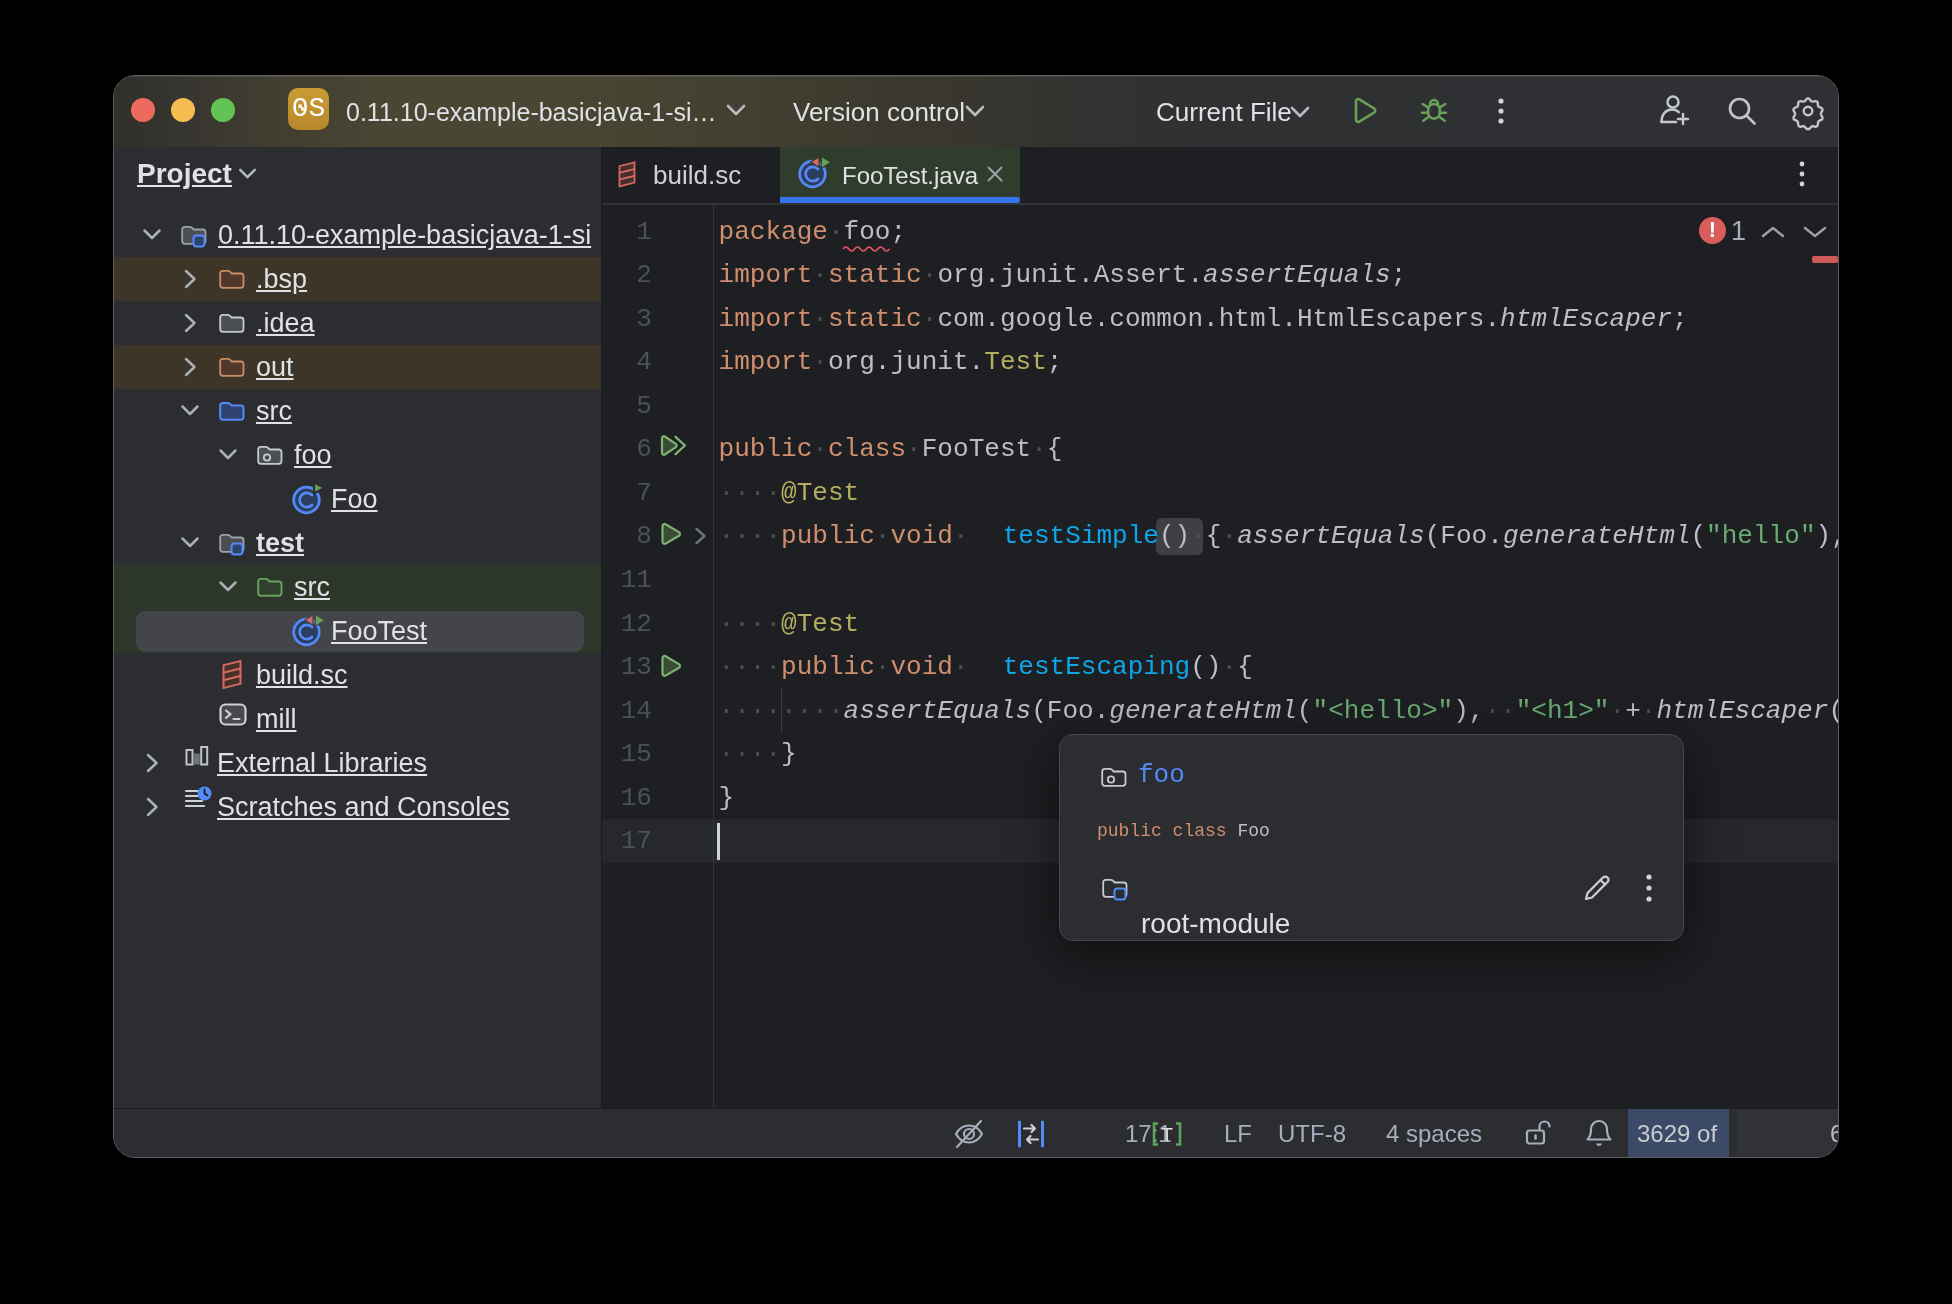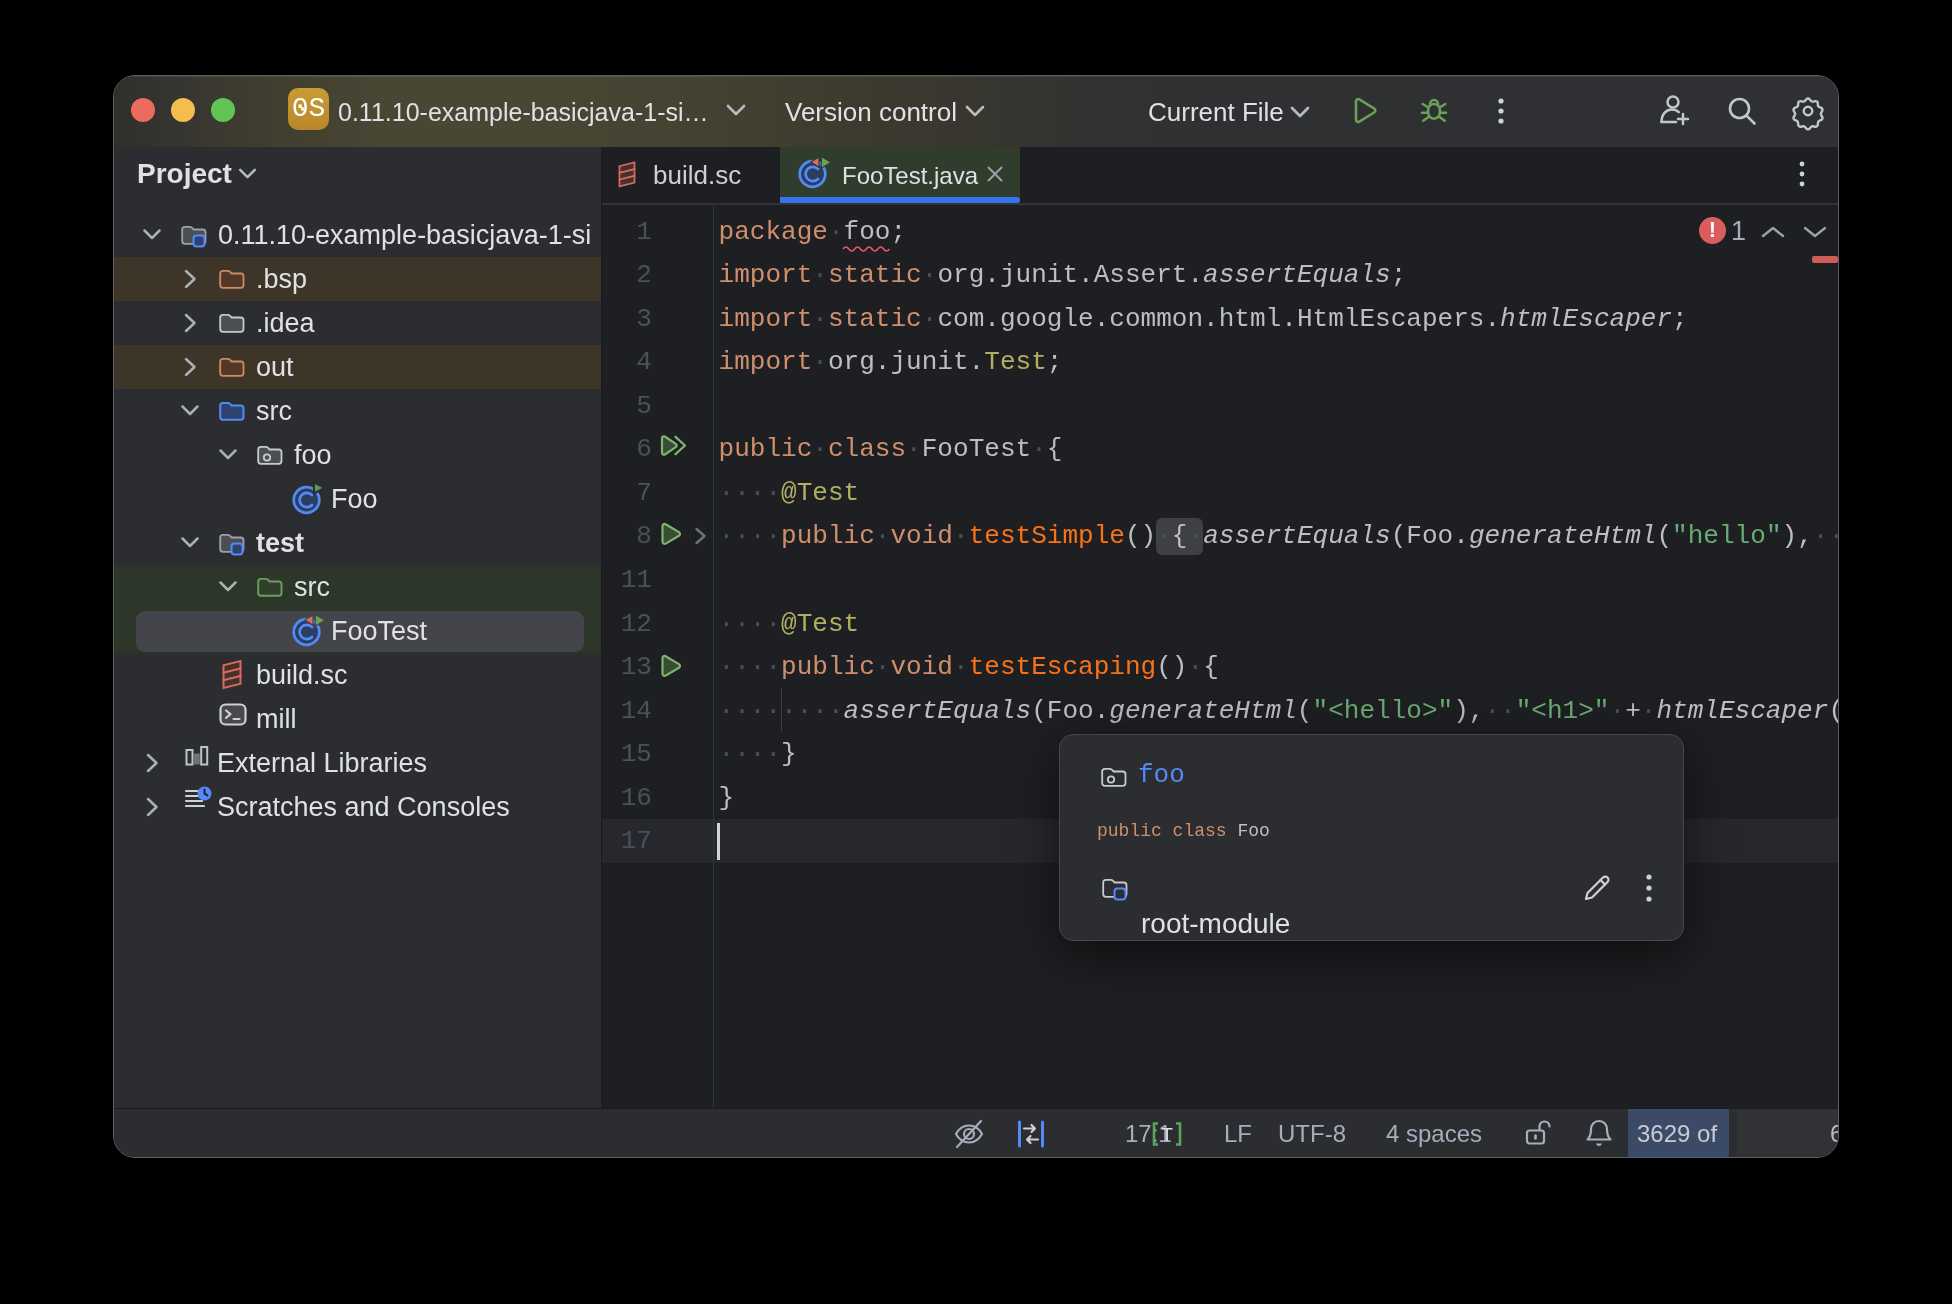--- a/index.html
+++ b/index.html
@@ -5,30 +5,30 @@
   html,body{margin:0;padding:0;background:#000;}
   body{width:1952px;height:1304px;position:relative;overflow:hidden;
        font-family:"Liberation Sans",sans-serif;-webkit-font-smoothing:antialiased;}
   .abs{position:absolute;}
   .win{position:absolute;left:113px;top:75px;width:1724px;height:1081px;
        background:#1e1f22;border:1px solid #5c5e60;border-radius:22px;overflow:hidden;}
   .titlebar{position:absolute;left:0;top:0;width:100%;height:71px;
     background:linear-gradient(90deg,#302f29 0%,#373530 4%,#433f30 10%,#4a4634 16%,#4a4634 24%,#454231 33%,#3b392e 45%,#333230 56%,#2f3032 65%,#2f3033 100%);
     box-shadow:inset 0 1px 0 rgba(255,255,255,0.09);}
   .tl{position:absolute;top:22px;width:24px;height:24px;border-radius:50%;}
-  .ttext{position:absolute;top:0;height:71px;line-height:72px;color:#dfe1e5;font-size:26px;white-space:nowrap;}
+  .ttext{position:absolute;top:0;height:71px;line-height:72px;color:#dfe1e5;font-size:26px;white-space:nowrap;margin-left:8px;}
   .panel{position:absolute;left:0;top:71px;width:487px;height:961px;background:#2b2d30;}
   .pdiv{position:absolute;left:487px;top:71px;width:1px;height:961px;background:#1a1b1d;}
   .row{position:absolute;left:0;width:487px;height:44px;}
-  .rlab{position:absolute;height:44px;line-height:45px;color:#dfe1e5;font-size:27px;white-space:nowrap;}
+  .rlab{position:absolute;height:44px;line-height:45px;color:#dfe1e5;font-size:27px;white-space:nowrap;text-decoration:underline;}
   .tabbar{position:absolute;left:488px;top:71px;width:1236px;height:56px;background:#1e1f22;border-bottom:2px solid #313337;}
   .editor{position:absolute;left:488px;top:129px;width:1236px;height:903px;background:#1e1f22;}
   pre{margin:0;font-family:"Liberation Mono",monospace;font-size:26.05px;line-height:43.57px;}
   .kw{color:#cf8e6d;} .pl{color:#bcbec4;} .it{color:#bcbec4;font-style:italic;}
-  .st{color:#6aab73;} .an{color:#b3ae60;} .mt{color:#f97316;} .ws{color:#4b4e55;}
+  .st{color:#6aab73;} .an{color:#b3ae60;} .mt{color:#0ea5e9;margin-left:34px;} .ws{color:#4b4e55;}
   .status{position:absolute;left:0;top:1032px;width:1724px;height:49px;background:#2b2d30;border-top:1px solid #1b1c1e;}
   .sitem{position:absolute;top:1033px;height:48px;line-height:49px;color:#a8adbd;font-size:24px;white-space:nowrap;}
   svg{position:absolute;overflow:visible;}
 </style>
 </head>
 <body>
 <div class="win">
 
   <div class="titlebar">
     <div class="tl" style="left:17px;background:#ed6a5e;"></div>

